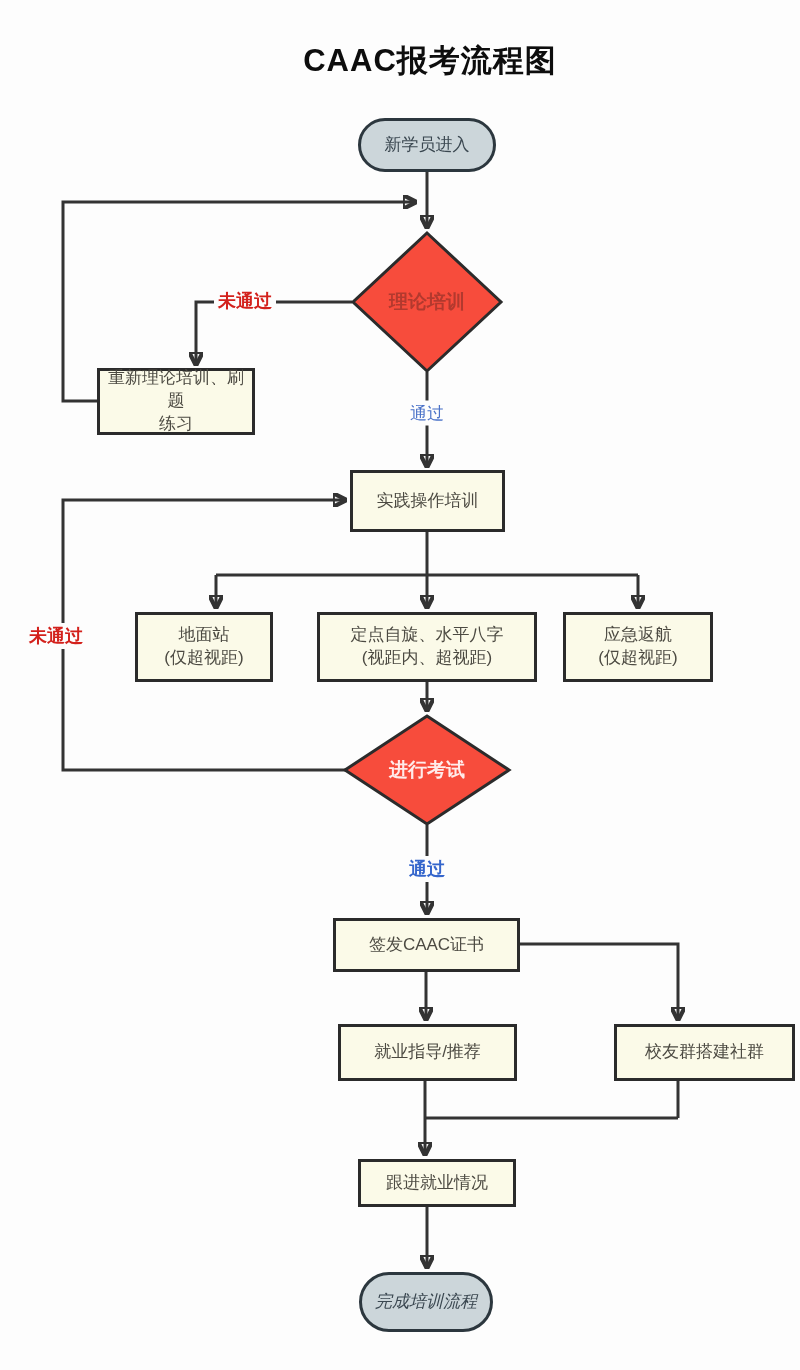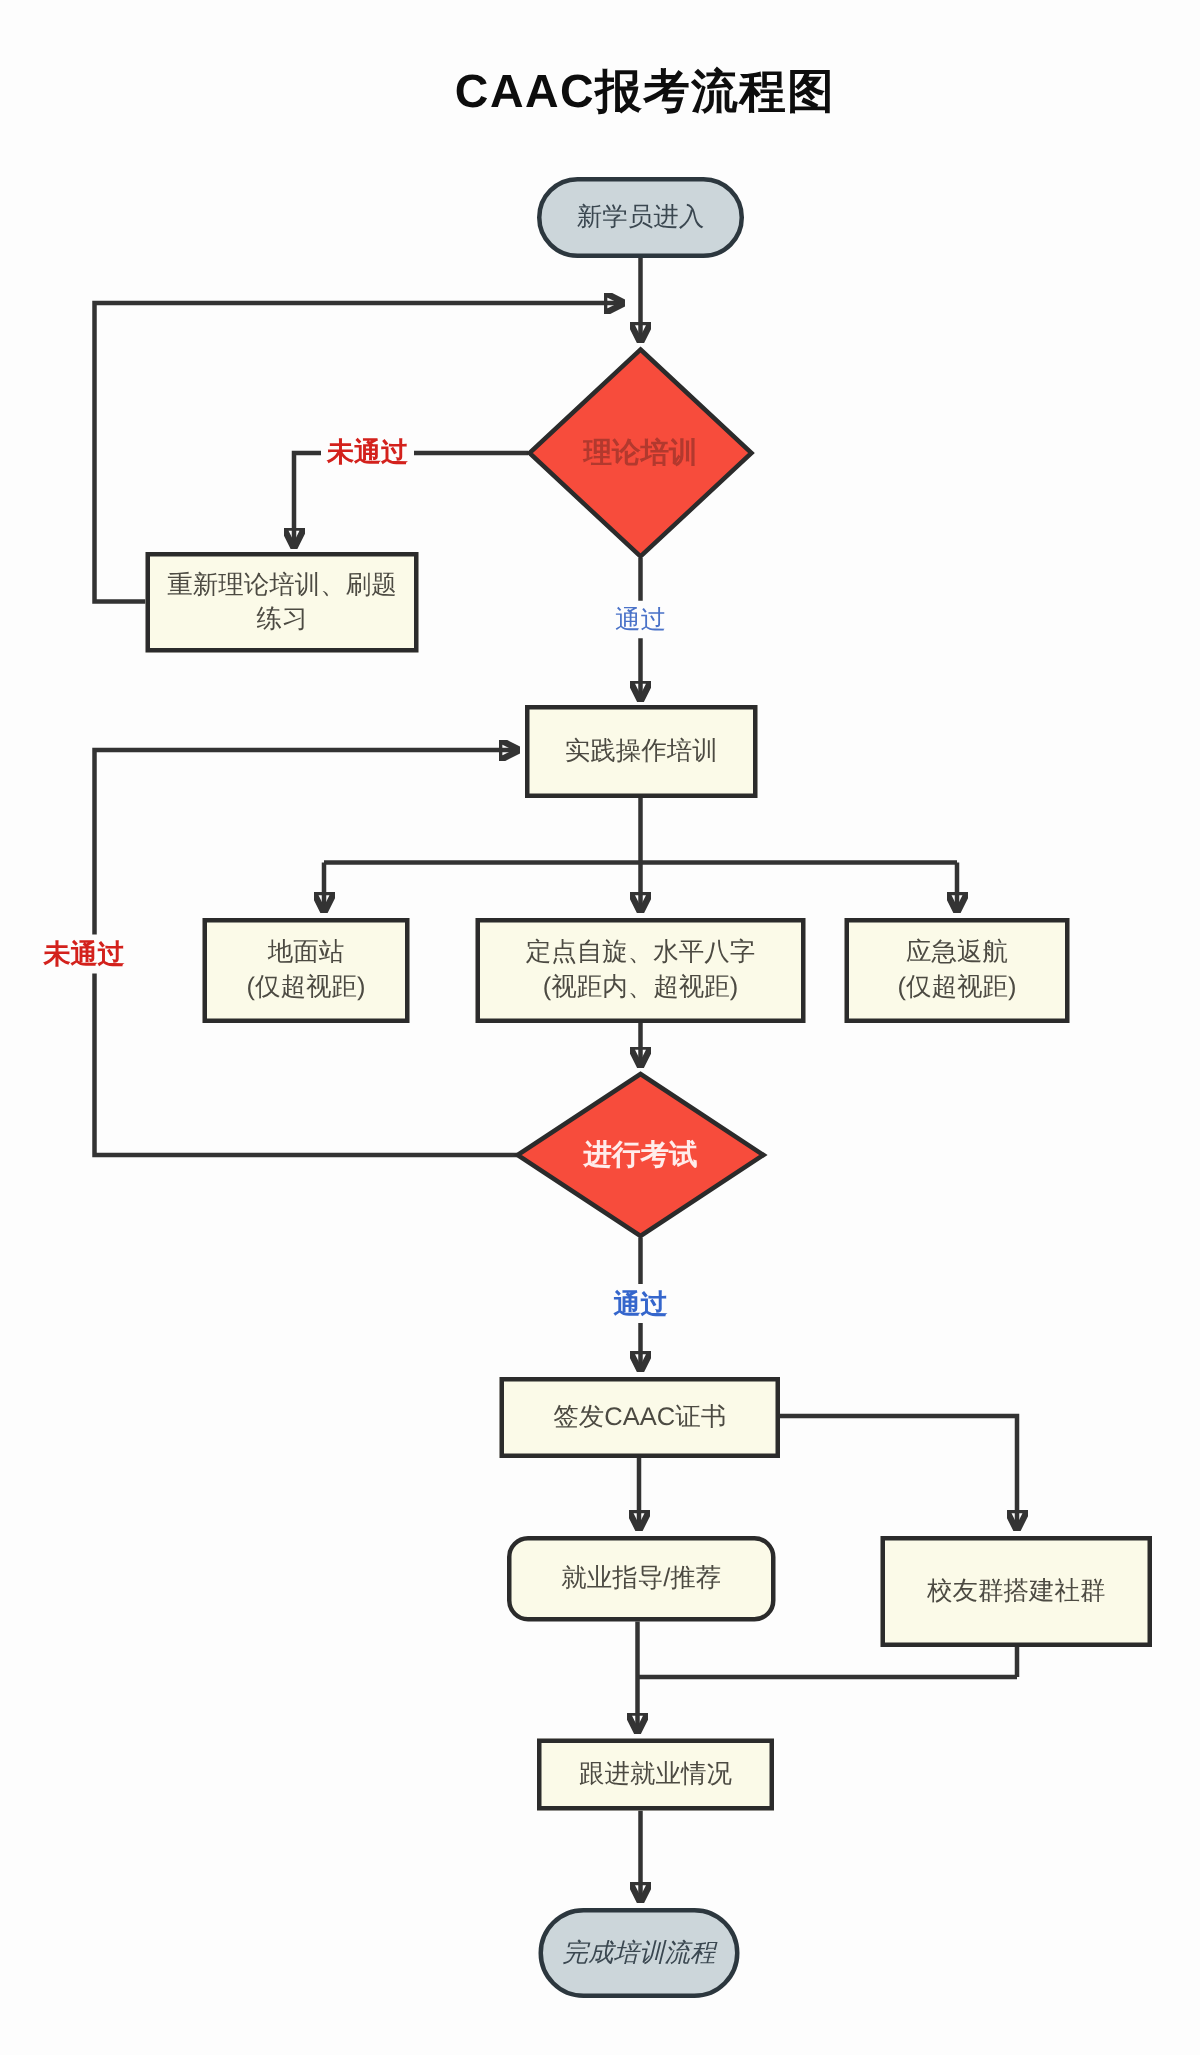--- a/index.html
+++ b/index.html
@@ -118,21 +118,21 @@
 
   <div class="page-title">CAAC报考流程图</div>
 
   <div class="node terminal" style="left:358px;top:118px;width:138px;height:54px;border-radius:27px;">
     <span class="txt">新学员进入</span>
   </div>
 
   <div class="diamond-label theory-label" style="left:427px;top:302px;">理论培训</div>
   <div class="diamond-label exam-label" style="left:427px;top:770px;">进行考试</div>
 
-  <div class="node" style="left:97px;top:368px;width:182px;height:67px;">
+  <div class="node" style="left:97px;top:368px;width:158px;height:67px;">
     <span class="txt">重新理论培训、刷题
 练习</span>
   </div>
 
   <div class="node" style="left:350px;top:470px;width:155px;height:62px;">
     <span class="txt">实践操作培训</span>
   </div>
 
   <div class="node" style="left:135px;top:612px;width:138px;height:70px;">
     <span class="txt">地面站
@@ -146,25 +146,25 @@
 
   <div class="node" style="left:563px;top:612px;width:150px;height:70px;">
     <span class="txt">应急返航
 (仅超视距)</span>
   </div>
 
   <div class="node" style="left:333px;top:918px;width:187px;height:54px;">
     <span class="txt">签发CAAC证书</span>
   </div>
 
-  <div class="node" style="left:338px;top:1024px;width:179px;height:57px;border-radius:14px;">
+  <div class="node" style="left:338px;top:1024px;width:179px;height:57px;">
     <span class="txt">就业指导/推荐</span>
   </div>
 
-  <div class="node" style="left:587px;top:1024px;width:181px;height:74px;">
+  <div class="node" style="left:614px;top:1024px;width:181px;height:57px;">
     <span class="txt">校友群搭建社群</span>
   </div>
 
   <div class="node" style="left:358px;top:1159px;width:158px;height:48px;">
     <span class="txt">跟进就业情况</span>
   </div>
 
   <div class="node terminal" style="left:359px;top:1272px;width:134px;height:60px;border-radius:30px;font-style:italic;">
     <span class="txt">完成培训流程</span>
   </div>

